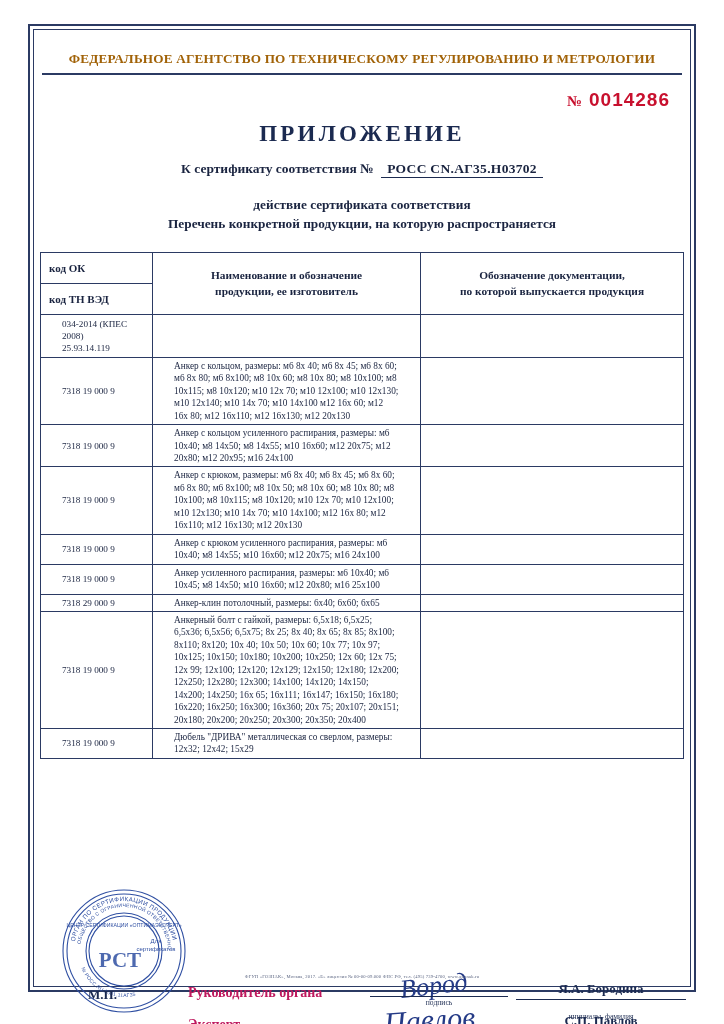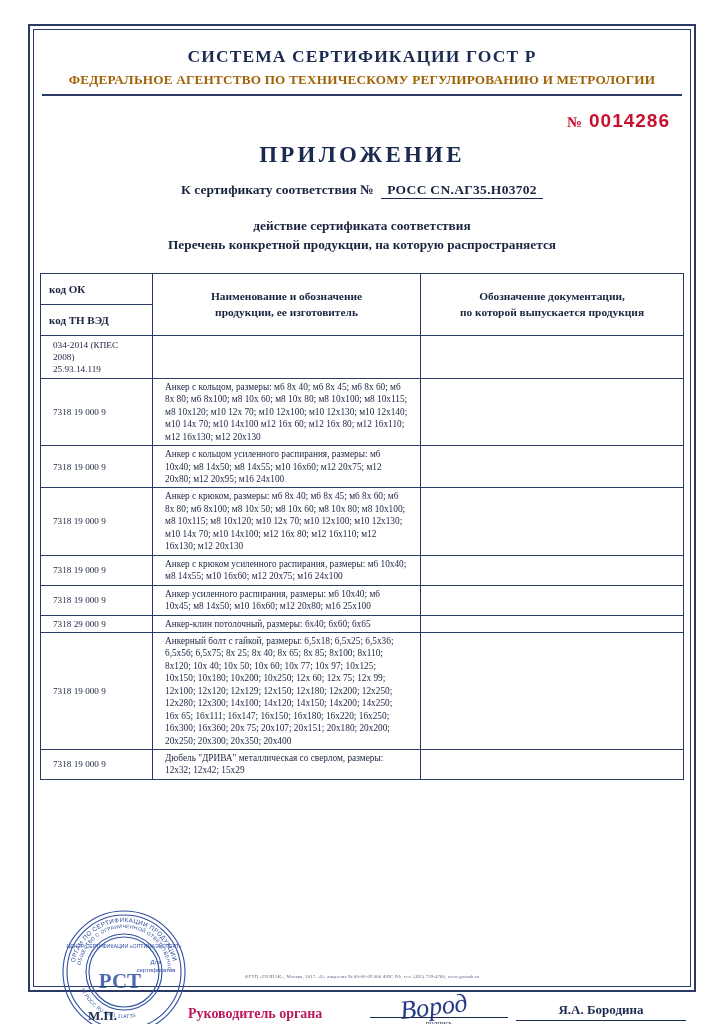--- a/index.html
+++ b/index.html
@@ -119,21 +119,21 @@
   
   table.maintable {
     width: 100%;
     border-collapse: collapse;
     margin-top: 18px;
     table-layout: fixed;
   }
   table.maintable td, table.maintable th {
     border: 1px solid #2b3a63;
     vertical-align: top;
-    padding: 2px 12px;
+    padding: 2px 21px;
   }
   .th-ok {
     width: 112px;
     font-size: 11px;
     font-weight: bold;
     vertical-align: middle !important;
     padding: 0 !important;
   }
   .th-ok .cellline {
     height: 30px;
@@ -270,21 +270,20 @@
 </head>
 <body>
 
 <div class="page">
   <div class="outer-frame"></div>
   <div class="inner-frame"></div>
 
   <div class="content">
 
     <div class="hdr">
-      <div class="hdr-line1">СИСТЕМА СЕРТИФИКАЦИИ ГОСТ Р</div>
       <div class="hdr-line2">ФЕДЕРАЛЬНОЕ АГЕНТСТВО ПО ТЕХНИЧЕСКОМУ РЕГУЛИРОВАНИЮ И МЕТРОЛОГИИ</div>
       <div class="hdr-rule"></div>
     </div>
 
     <div class="docnum">
       <span class="nolabel">№</span>
       <span>0014286</span>
     </div>
 
     <div class="title">ПРИЛОЖЕНИЕ</div>

